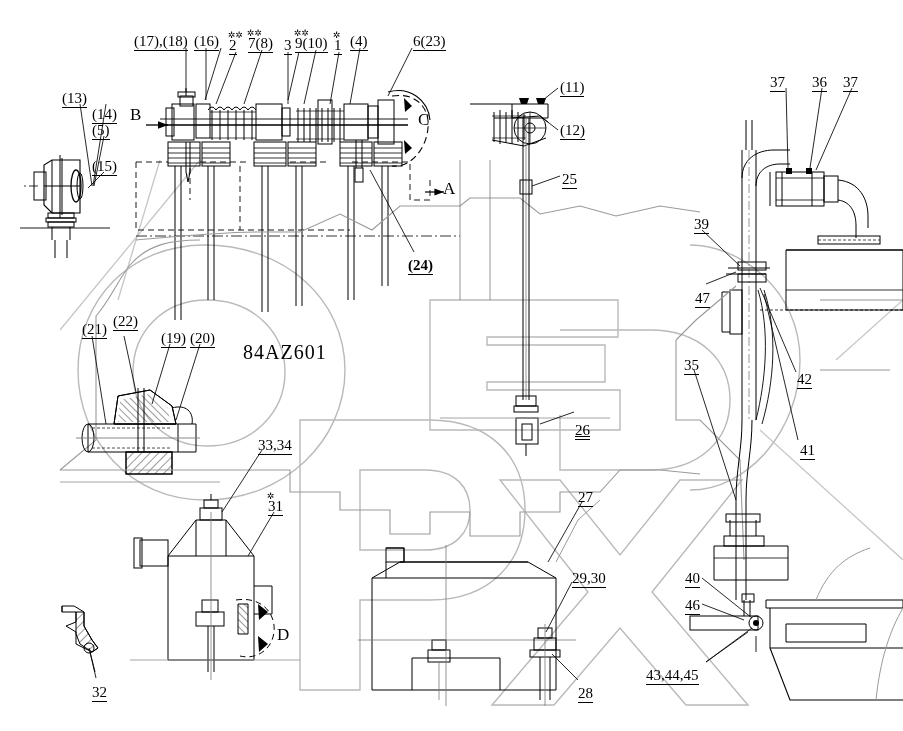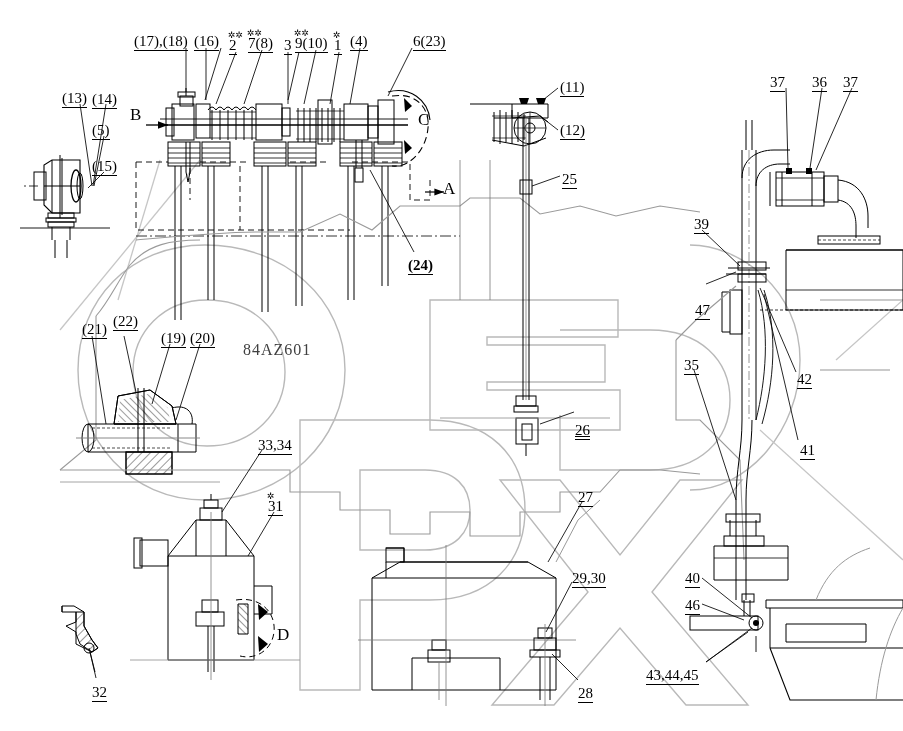--- a/index.html
+++ b/index.html
@@ -5,21 +5,21 @@
   html,body{margin:0;padding:0;background:#fff;}
   body{width:903px;height:731px;overflow:hidden;
        font-family:"Liberation Sans",sans-serif;}
   #stage{position:relative;width:903px;height:731px;background:#ffffff;}
   svg.layer{position:absolute;left:0;top:0;width:903px;height:731px;}
   .lbl{position:absolute;font-family:"Liberation Serif",serif;font-size:15px;
        color:#000;white-space:nowrap;letter-spacing:0px;}
   .lbl.u{border-bottom:1.2px solid #000;padding-bottom:0px;}
   .star{position:absolute;font-size:9px;color:#000;font-family:"DejaVu Sans",sans-serif;}
   .detail{position:absolute;font-family:"Liberation Serif",serif;font-size:17px;color:#000;}
-  .pno{position:absolute;font-family:"Liberation Serif",serif;font-size:16px;color:#404040;
+  .pno{position:absolute;font-family:"Liberation Serif",serif;font-size:20px;color:#000000;
        letter-spacing:1px;}
 </style>
 </head>
 <body>
 
 <div id="stage">
 
   <svg class="layer" viewBox="0 0 903 731">
     <g stroke="#b9b9b9" stroke-width="1.4" fill="none">
 
@@ -469,21 +469,21 @@
       <div class="lbl u" style="left: 248px; top: 35px;">7(8)</div>
       <div class="star" style="left: 247px; top: 28px;">✲✲</div>
       <div class="lbl u" style="left: 284px; top: 37px;">3</div>
       <div class="lbl u" style="left: 295px; top: 35px;">9(10)</div>
       <div class="star" style="left: 294px; top: 28px;">✲✲</div>
       <div class="lbl u" style="left: 334px; top: 37px;">1</div>
       <div class="star" style="left: 333px; top: 30px;">✲</div>
       <div class="lbl u" style="left: 350px; top: 33px;">(4)</div>
       <div class="lbl u" style="left: 403px; top: 33px; margin-left: 10px;">6(23)</div>
       <div class="lbl u" style="left: 62px; top: 90px;">(13)</div>
-      <div class="lbl u" style="left: 92px; top: 91px;">(14)</div>
+      <div class="lbl u" style="left: 92px; top: 106px;">(14)</div>
       <div class="lbl u" style="left: 92px; top: 122px;">(5)</div>
       <div class="lbl u" style="left: 92px; top: 158px;">(15)</div>
       <div class="lbl u" style="left: 560px; top: 79px;">(11)</div>
       <div class="lbl u" style="left: 560px; top: 122px;">(12)</div>
       <div class="lbl u" style="left: 562px; top: 171px; text-align: right;">25</div>
       <div class="lbl u" style="left: 408px; top: 257px; font-weight: bold;">(24)</div>
       <div class="lbl u" style="left: 575px; top: 422px; text-decoration: underline;">26</div>
       <div class="lbl u" style="left: 82px; top: 321px;">(21)</div>
       <div class="lbl u" style="left: 113px; top: 313px;">(22)</div>
       <div class="lbl u" style="left: 161px; top: 330px;">(19)</div>
@@ -492,21 +492,21 @@
       <div class="lbl u" style="left: 268px; top: 498px;">31</div>
       <div class="star" style="left: 267px; top: 491px;">✲</div>
       <div class="lbl u" style="left: 92px; top: 684px;">32</div>
       <div class="lbl u" style="left: 578px; top: 489px;">27</div>
       <div class="lbl u" style="left: 572px; top: 570px;">29,30</div>
       <div class="lbl u" style="left: 578px; top: 685px;">28</div>
       <div class="lbl u" style="left: 770px; top: 74px;">37</div>
       <div class="lbl u" style="left: 812px; top: 74px;">36</div>
       <div class="lbl u" style="left: 843px; top: 74px;">37</div>
       <div class="lbl u" style="left: 694px; top: 216px;">39</div>
-      <div class="lbl u" style="left: 695px; top: 290px; margin-top: 12px;">47</div>
+      <div class="lbl u" style="left: 695px; top: 290px;">47</div>
       <div class="lbl u" style="left: 797px; top: 371px;">42</div>
       <div class="lbl u" style="left: 684px; top: 357px;">35</div>
       <div class="lbl u" style="left: 800px; top: 442px; font-family: Liberation Serif, serif;">41</div>
       <div class="lbl u" style="left: 685px; top: 570px;">40</div>
       <div class="lbl u" style="left: 685px; top: 597px;">46</div>
       <div class="lbl u" style="left: 646px; top: 667px;">43,44,45</div>
     </div>
 
   <div class="pno" id="partno" style="left:243px;top:341px;">84AZ601</div>
 

